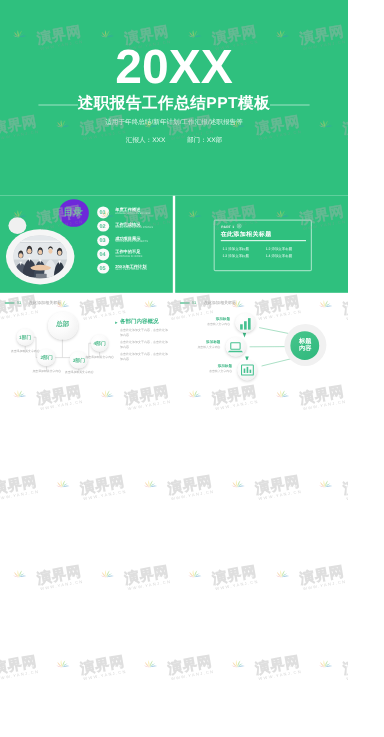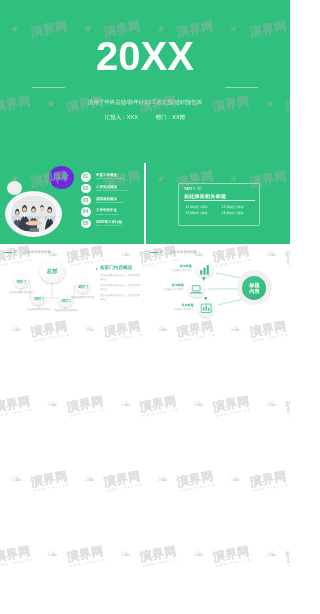--- a/index.html
+++ b/index.html
@@ -88,20 +88,21 @@
 </style>
 </head>
 <body>
 
 <div class="page">
 
   <div class="cover">
     <div class="cover-year">20XX</div>
     <div class="cover-rule l"></div>
     <div class="cover-rule r"></div>
+    <div class="cover-title">述职报告工作总结PPT模板</div>
     <div class="cover-sub">适用于年终总结/新年计划/工作汇报/述职报告等</div>
     <div class="cover-meta"><span>汇报人：XXX</span><span>部门：XX部</span></div>
   </div>
 
   <div class="row" style="top:163px">
     <div class="slide left green">
       <div class="dir-bub"></div>
       <div class="dir-photo">
           <i>
         <svg viewBox="0 0 100 80" width="100%" height="100%" preserveAspectRatio="none">

